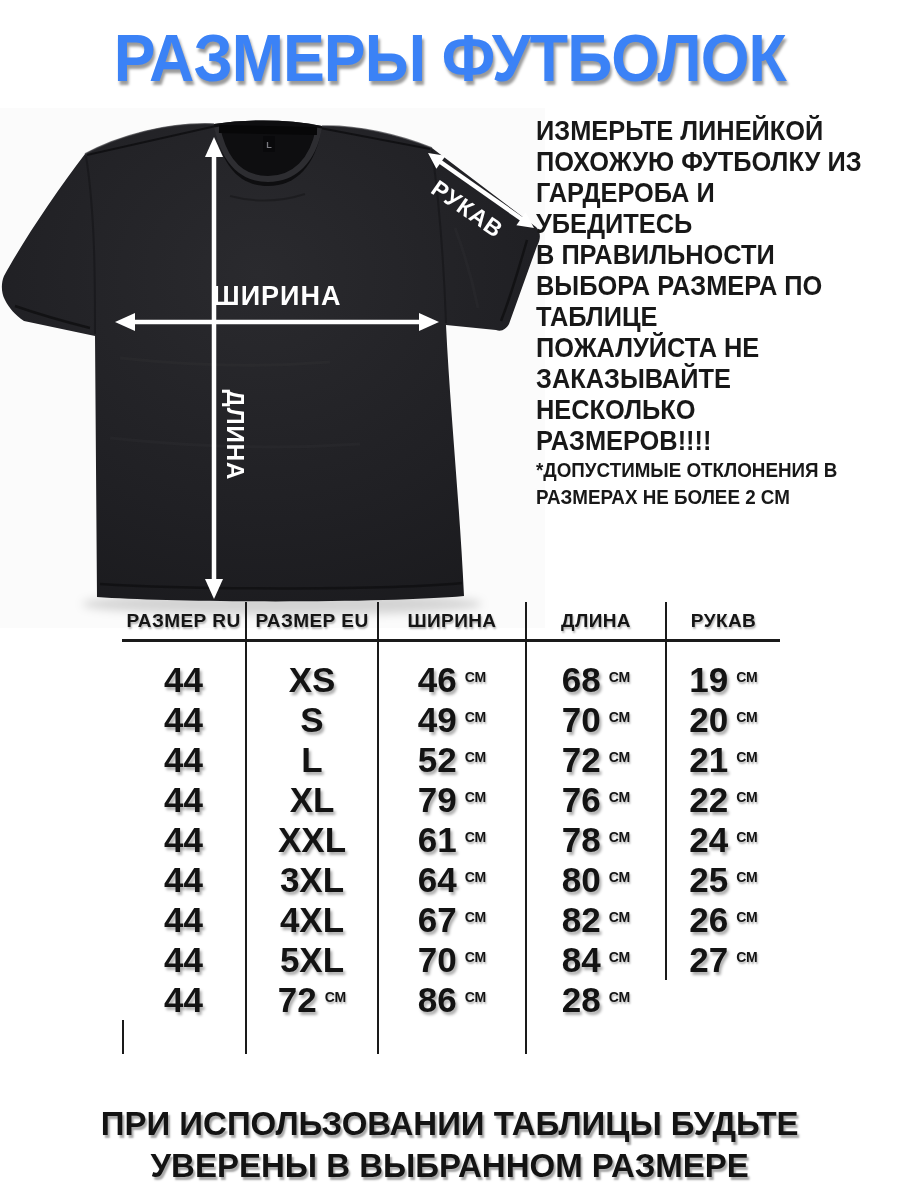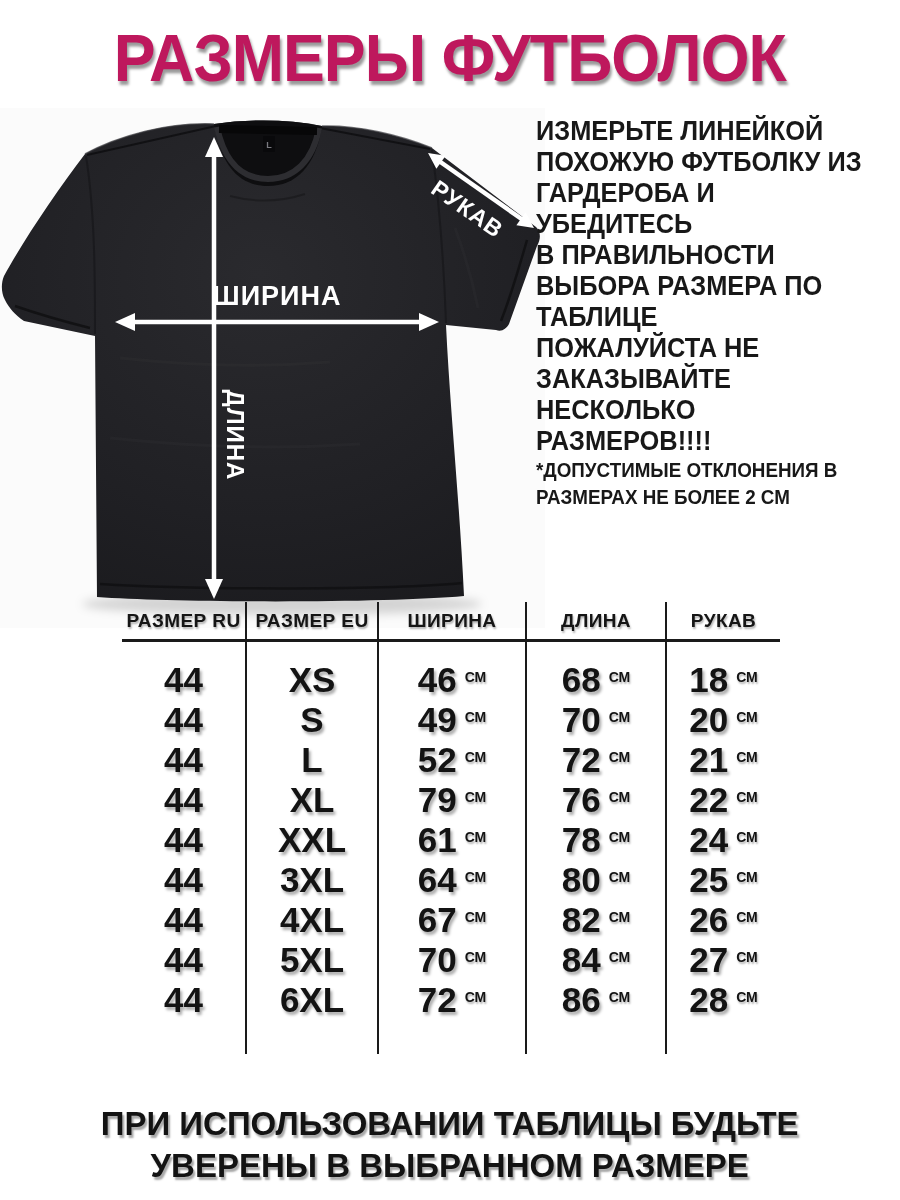--- a/index.html
+++ b/index.html
@@ -11,21 +11,21 @@
     color:#141414;
     position:relative;
     overflow:hidden;
   }
   .page { position:absolute; inset:0; }
 
   
   .title {
     position:absolute; top:20px; left:0; width:900px;
     margin:0; text-align:center;
-    font-size:66px; font-weight:700; color:#be185d;
+    font-size:66px; font-weight:700; color:#3b82f6;
     white-space:nowrap;
   }
   .title .squeeze {
     display:inline-block;
     transform:scaleX(.95);
     transform-origin:center;
     text-shadow:2px 4px 3px rgba(0,0,0,.4);
     letter-spacing:-1px;
   }
 
@@ -198,21 +198,21 @@
       <div class="cell val vline">XS</div>
       <div class="cell val vline">
         <span class="num">46</span>
         <span class="unit">СМ</span>
       </div>
       <div class="cell val vline">
         <span class="num">68</span>
         <span class="unit">СМ</span>
       </div>
       <div class="cell val vline">
-        <span class="num">18</span>
+        <span class="num">19</span>
         <span class="unit">СМ</span>
       </div>
       <div class="cell val">44</div>
       <div class="cell val vline">S</div>
       <div class="cell val vline">
         <span class="num">49</span>
         <span class="unit">СМ</span>
       </div>
       <div class="cell val vline">
         <span class="num">70</span>
@@ -300,21 +300,20 @@
       </div>
       <div class="cell val vline">
         <span class="num">84</span>
         <span class="unit">СМ</span>
       </div>
       <div class="cell val vline">
         <span class="num">27</span>
         <span class="unit">СМ</span>
       </div>
       <div class="cell val">44</div>
-      <div class="cell val vline">6XL</div>
       <div class="cell val vline">
         <span class="num">72</span>
         <span class="unit">СМ</span>
       </div>
       <div class="cell val vline">
         <span class="num">86</span>
         <span class="unit">СМ</span>
       </div>
       <div class="cell val vline">
         <span class="num">28</span>

